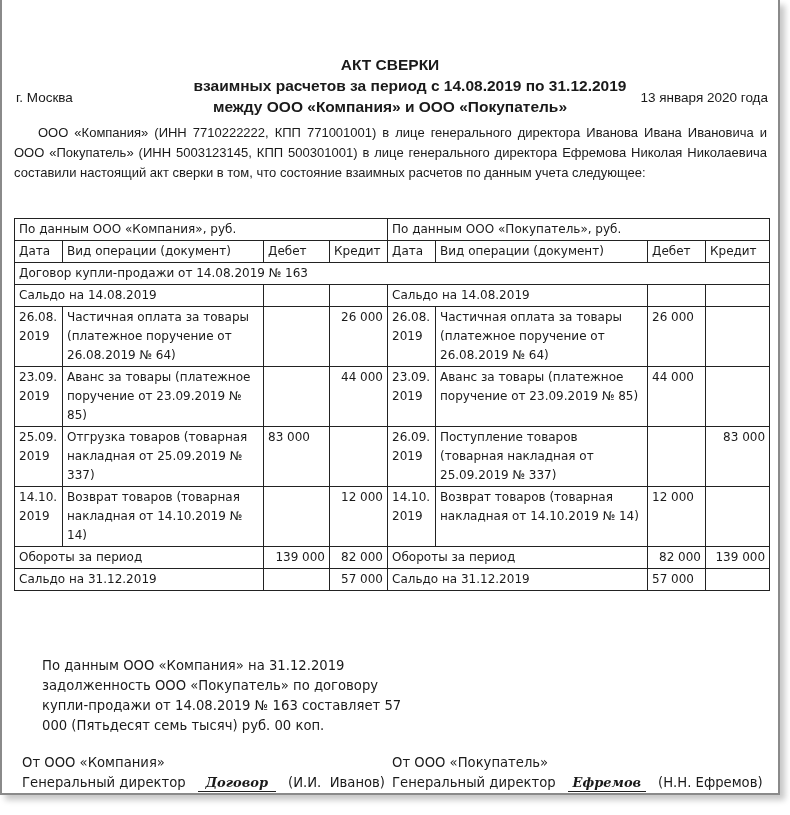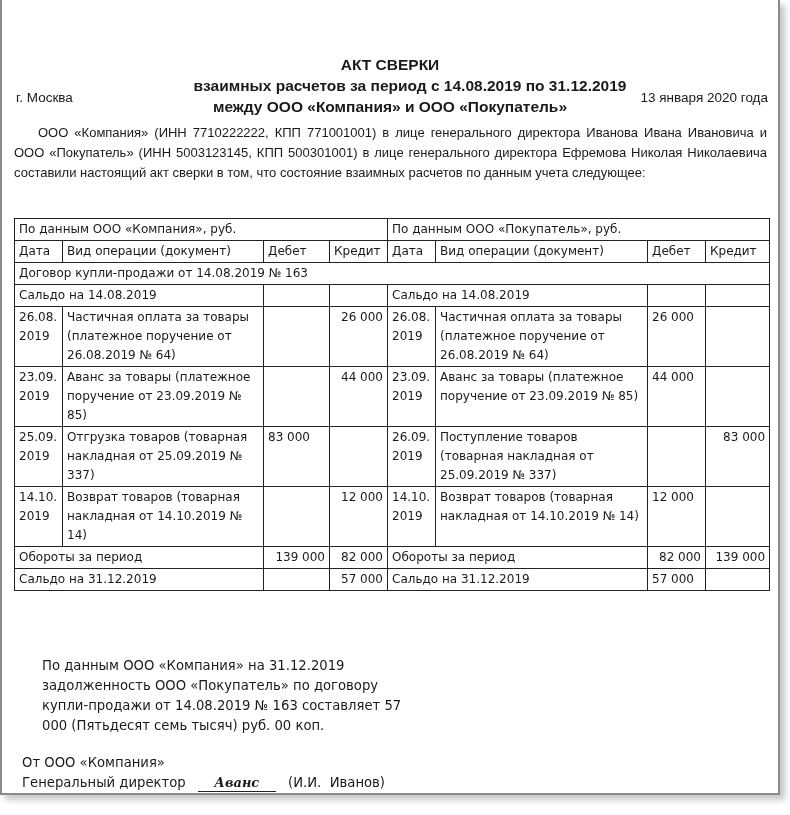--- a/index.html
+++ b/index.html
@@ -142,17 +142,25 @@
     </tr>
   </tbody>
     </table>
 
   <div class="summary sum-l">По данным ООО «Компания» на 31.12.2019 задолженность ООО «Покупатель» по договору купли-продажи от 14.08.2019 № 163 составляет 57 000 (Пятьдесят семь тысяч) руб. 00 коп.</div>
 
   <div class="sig sig-l">
     <div>От ООО «Компания»</div>
     <div>
       <span>Генеральный директор</span>
-      <span class="sigline">Аванс</span>
+      <span class="sigline">Договор</span>
       <span style="white-space:pre">(И.И.  Иванов)</span>
+    </div>
+  </div>
+  <div class="sig sig-r">
+    <div>От ООО «Покупатель»</div>
+    <div>
+      <span>Генеральный директор</span>
+      <span class="sigline">Ефремов</span>
+      <span>(Н.Н. Ефремов)</span>
     </div>
   </div>
 </div>
 
 </body></html>

